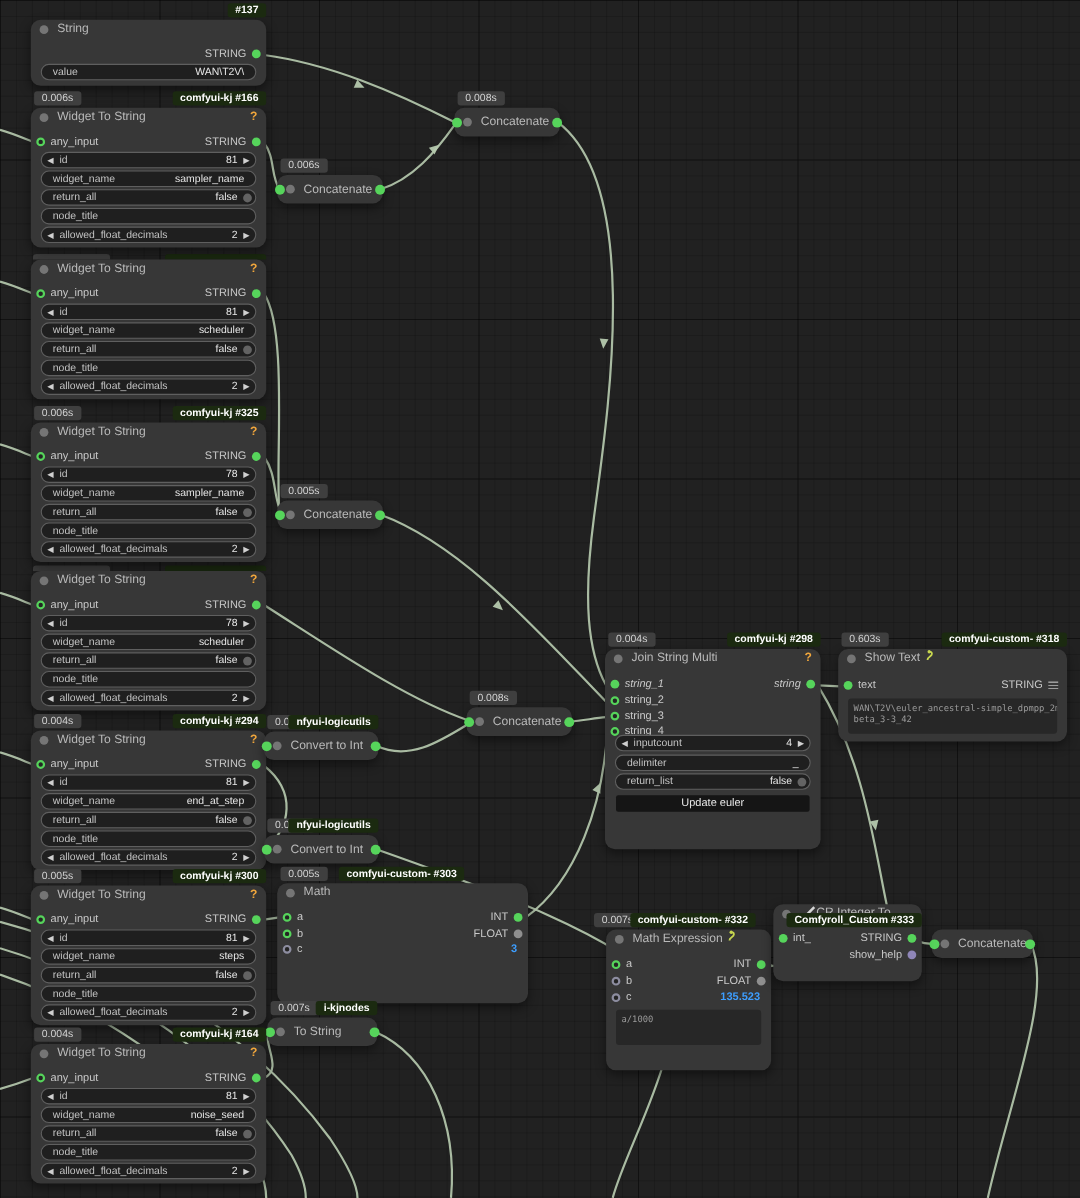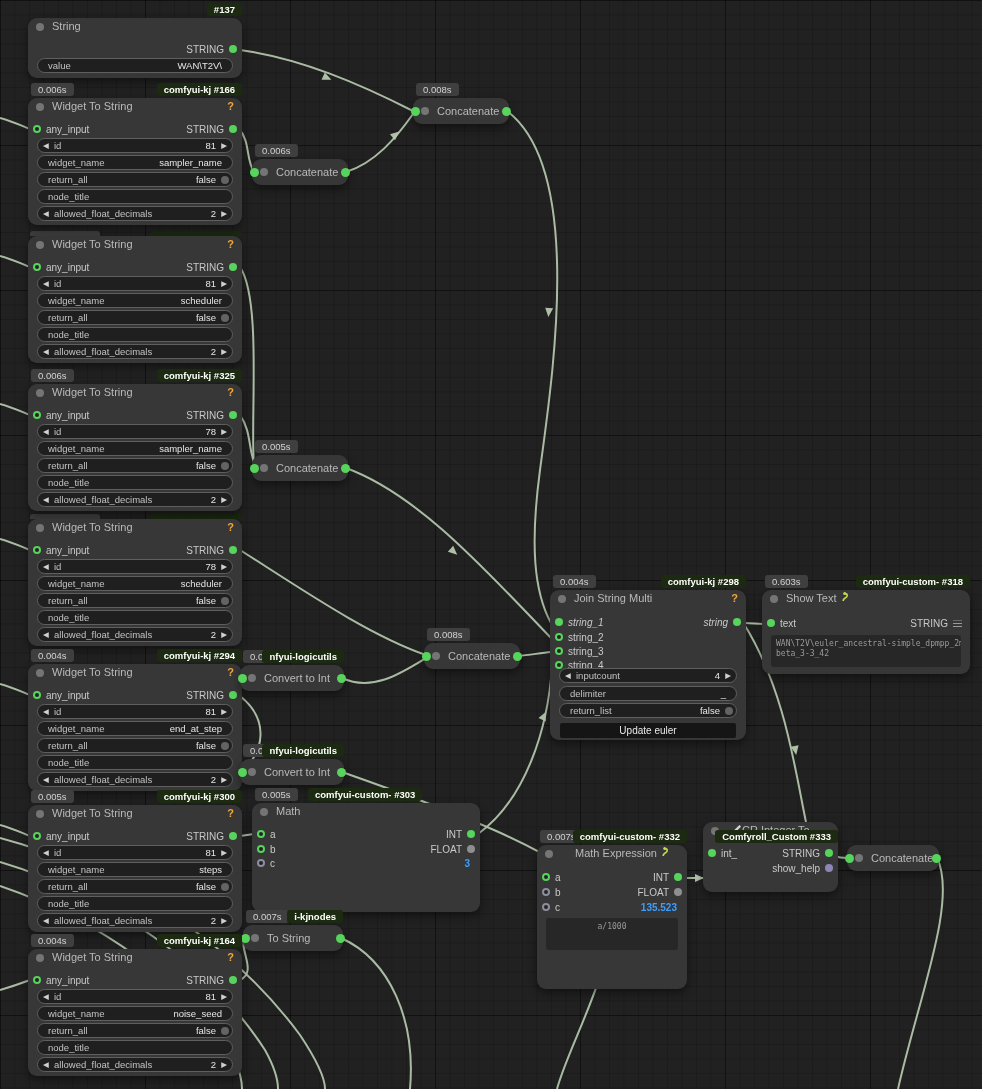--- a/index.html
+++ b/index.html
@@ -439,21 +439,21 @@
         <span class="pdot r dot-gray"></span>
       </div>
       <div class="prow" style="position: absolute; left: 0px; right: 0px; top: 53px;">
         <span class="pdot l dot-ring-gray"></span>
         <span class="pin">c</span>
         <span class="pout valonly blue">3</span>
       </div>
     </div>
     <div class="badge time" style="left: 553px; top: 575px;">0.004s</div>
     <div class="badge vendor" style="top: 575px; right: 236px;">comfyui-kj #298</div>
-    <div class="node" style="left: 550px; top: 590px; width: 196px; height: 150px;">
+    <div class="node" style="left: 550px; top: 590px; width: 196px; height: 182px;">
       <div class="title"><span class="tdot"></span><span>Join String Multi</span><span class="help">?</span></div>
       <div class="prow" style="position: absolute; left: 0px; right: 0px; top: 25px; font-style: italic;">
         <span class="pdot l dot-green"></span>
         <span class="pin">string_1</span>
         <span class="pout">string</span>
         <span class="pdot r dot-green"></span>
       </div>
       <div class="prow" style="position: absolute; left: 0px; right: 0px; top: 39.3px;">
         <span class="pdot l dot-ring-green"></span>
         <span class="pin">string_2</span>
@@ -493,21 +493,21 @@
       <div class="prow" style="position: absolute; left: 0px; right: 0px; top: 26px;">
         <span class="pdot l dot-green"></span>
         <span class="pin">text</span>
         <span class="pout" style="right: 8px;">STRING<span class="listicon"></span></span>
       </div>
       <pre class="code" style="top: 45px; height: 32px; margin: 0px;">WAN\T2V\euler_ancestral-simple_dpmpp_2m-
 beta_3-3_42</pre>
     </div>
     <div class="badge time" style="left: 540px; top: 830px;">0.007s</div>
     <div class="badge vendor" style="top: 830px; right: 295px;">comfyui-custom- #332</div>
-    <div class="node" style="left: 537px; top: 845px; width: 150px; height: 144px; text-align: center;">
+    <div class="node" style="left: 551px; top: 845px; width: 150px; height: 128px;">
       <div class="title"><span class="tdot"></span><span>Math Expression</span><span class="ticon"><svg width="12" height="12" viewBox="0 0 12 12">
             <path d="M2.2 10 C1.8 6.8 6.2 7.4 6.2 4.4 C6.2 2.4 4.2 2.2 4 3.4" stroke="#c7d64f" stroke-width="1.7" fill="none"></path>
             <circle cx="3.7" cy="2.5" r="1.5" fill="#c7d64f"></circle>
           </svg></span></div>
       <div class="prow" style="position: absolute; left: 0px; right: 0px; top: 25px;">
         <span class="pdot l dot-ring-green"></span>
         <span class="pin">a</span>
         <span class="pout">INT</span>
         <span class="pdot r dot-green"></span>
       </div>

